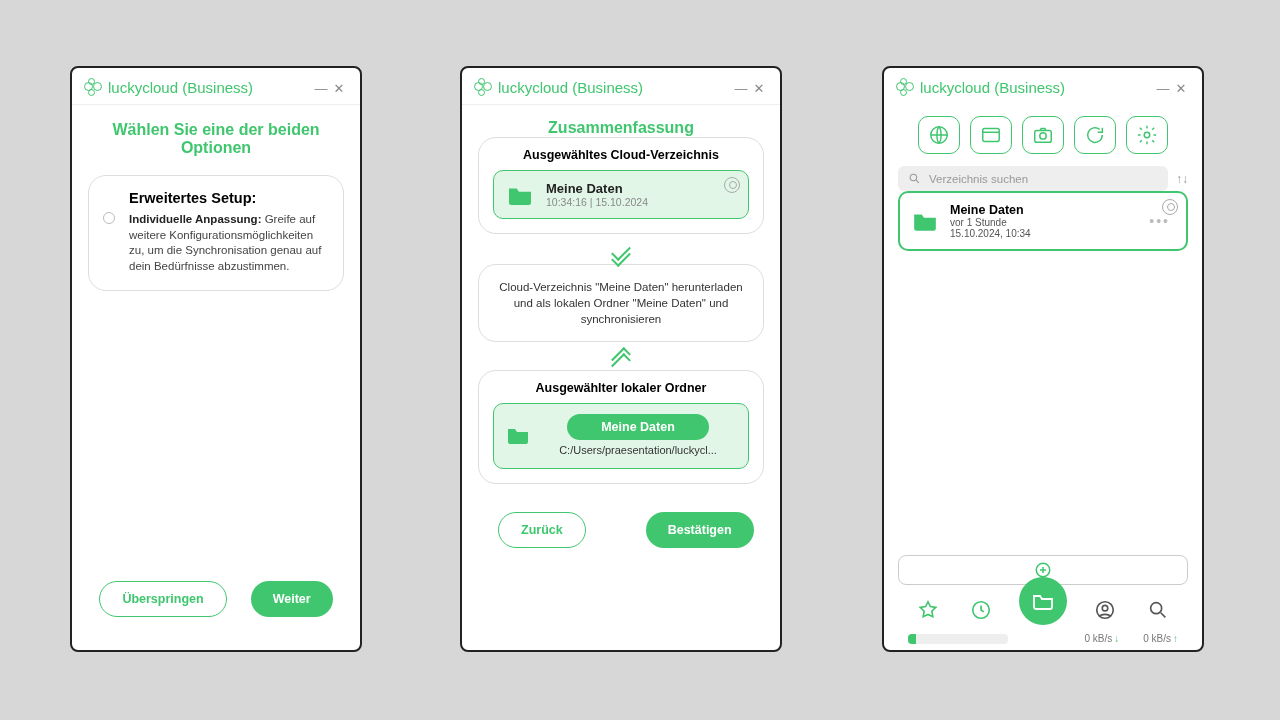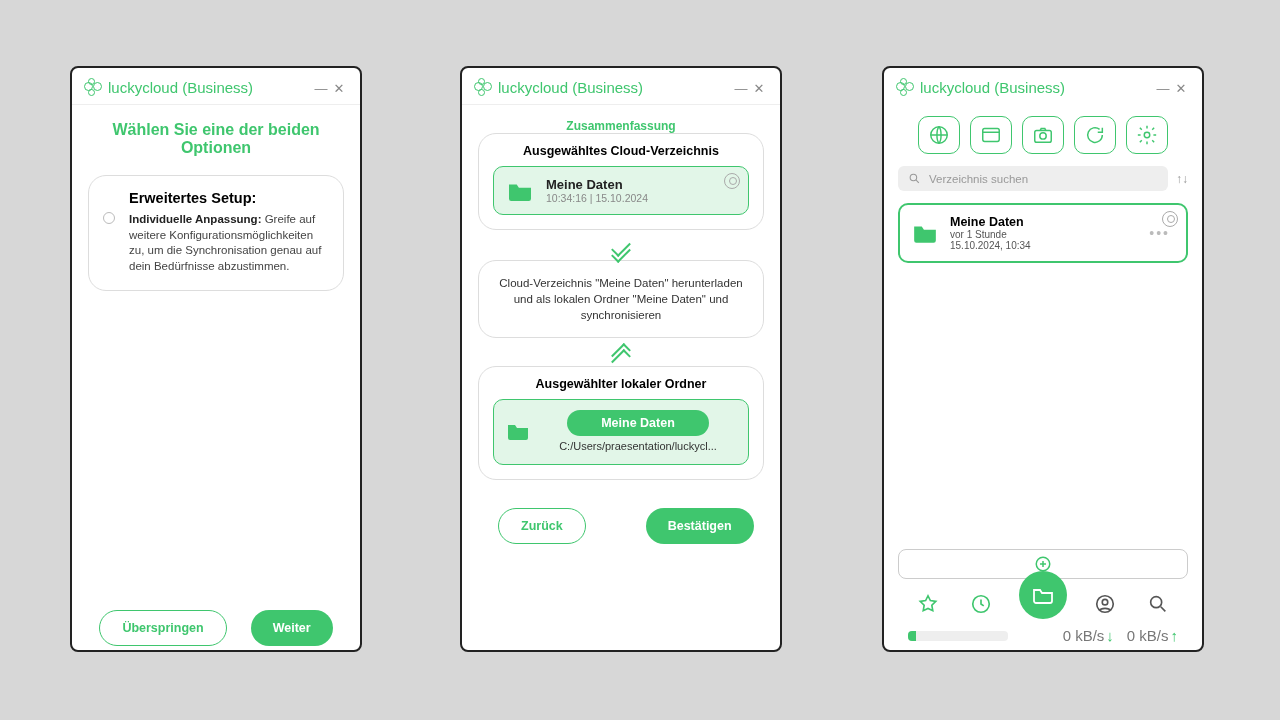--- a/index.html
+++ b/index.html
@@ -105,21 +105,21 @@
     margin-bottom: 6px;
   }
   .opt-body {
     font-size: 11.5px;
     color: #444;
     line-height: 1.35;
   }
   .opt-body b { font-weight: 700; color:#222; }
   .footer1 {
     position: absolute;
-    bottom: 4px;
+    bottom: 33px;
     left: 0; right: 0;
     display: flex;
     justify-content: center;
     gap: 24px;
   }
   .btn {
     border-radius: 22px;
     padding: 10px 22px;
     font-size: 12.5px;
     font-weight: 600;
@@ -133,21 +133,21 @@
   }
   .btn-solid {
     background: #3fc66e;
     color: #fff;
   }
 
   
   .hdr2 {
     color: #3fc66e;
     font-weight: 700;
-    font-size: 12px;
+    font-size: 16px;
     text-align: center;
     margin-top: 2px;
   }
   .sub2 {
     font-size: 12.5px;
     text-align: center;
     margin: 10px 0 14px 0;
     color: #222;
   }
   .panel {
@@ -265,21 +265,21 @@
     align-items:center;
     justify-content:center;
     color:#3fc66e;
     cursor:pointer;
   }
   .tool svg { width:22px; height:22px; stroke:#3fc66e; fill:none; stroke-width:1.6; }
   .search-row {
     display:flex;
     align-items:center;
     gap:8px;
-    margin-bottom: 12px;
+    margin-bottom: 0;
   }
   .search-box {
     flex:1;
     background:#eee;
     border-radius: 6px;
     padding: 6px 10px;
     display:flex;
     align-items:center;
     gap:8px;
     font-size: 11.5px;
@@ -335,23 +335,23 @@
     display:flex;
     align-items:center;
     justify-content:center;
     margin-top:-18px;
   }
   .nav-center svg { stroke:#fff; width:24px; height:24px; fill:none; stroke-width:1.8; }
   .status-row {
     display:flex;
     align-items:center;
     padding: 4px 10px 6px 10px;
-    font-size: 15px;
+    font-size: 10px;
     color:#777;
-    gap:13px;
+    gap:24px;
   }
   .progress {
     width: 100px; height:10px;
     background:#eee;
     border-radius:4px;
     overflow:hidden;
     margin-right:auto;
   }
   .progress-fill {
     width: 8%;

